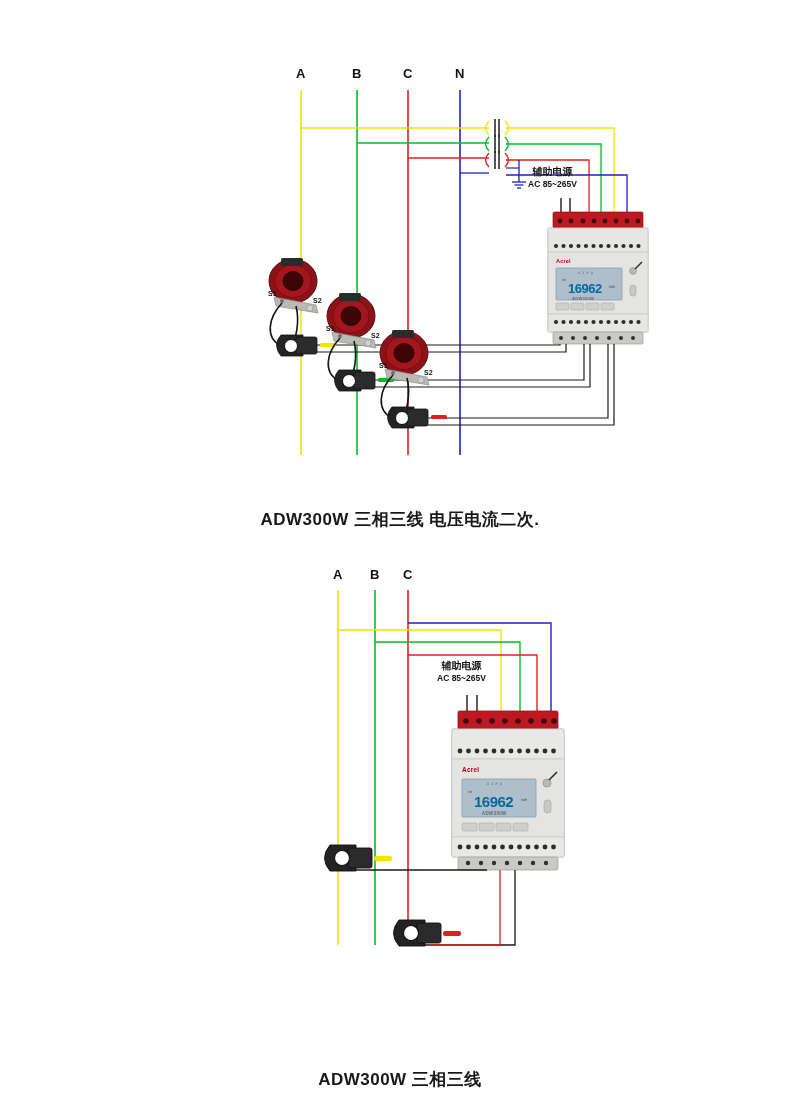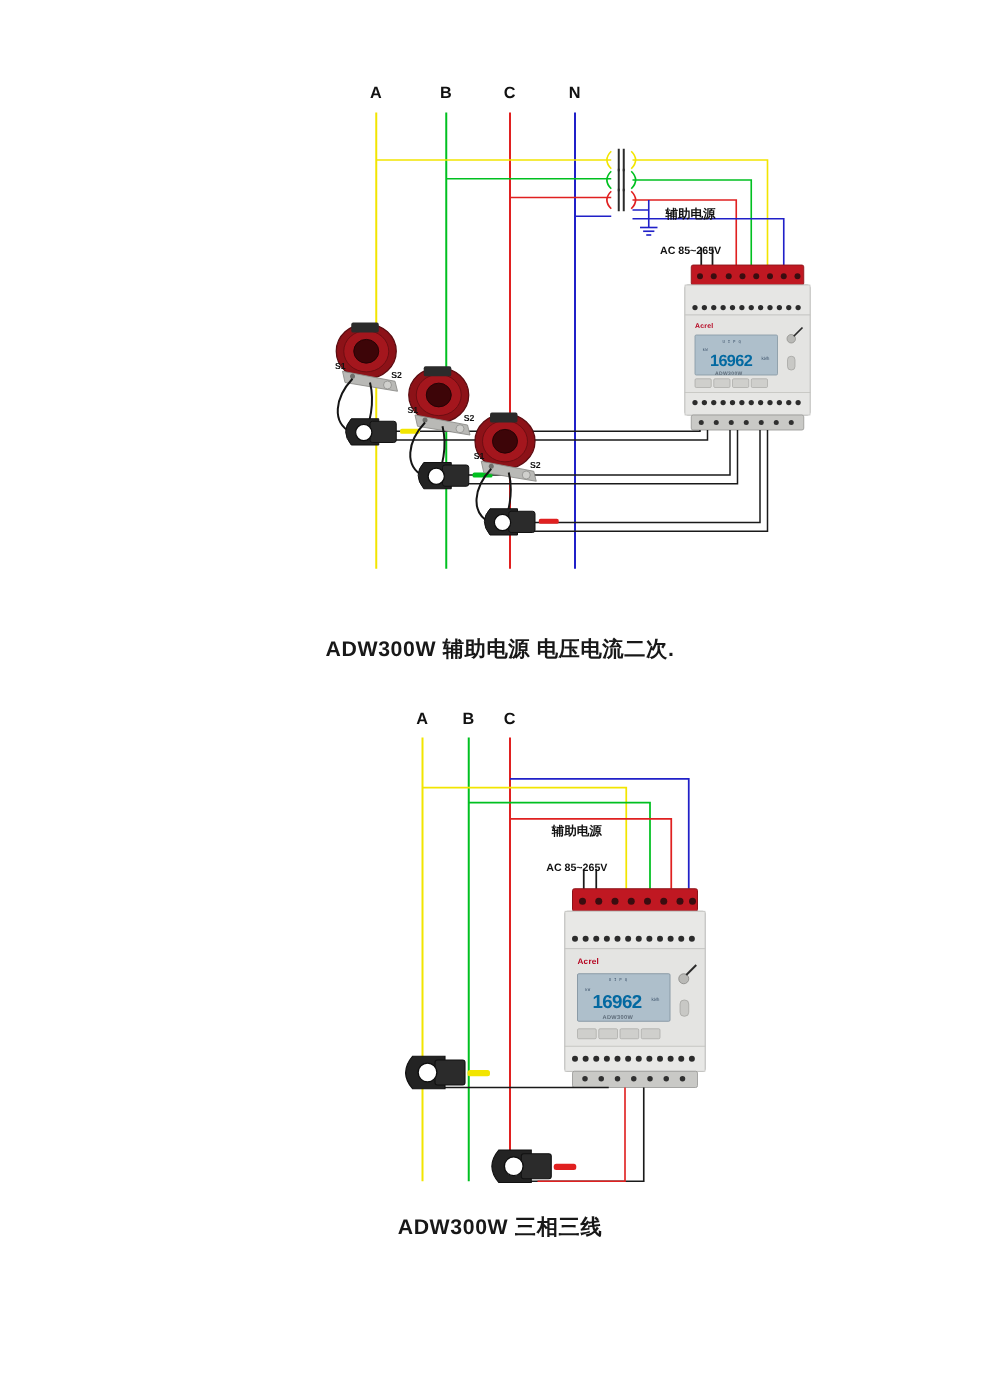--- a/index.html
+++ b/index.html
@@ -10,27 +10,27 @@
   }
   .diagram{position:absolute;left:0;width:800px;}
   #diagram-1{top:0;height:545px;}
   #diagram-2{top:545px;height:554px;}
   .svg-layer{position:absolute;left:0;top:0;}
   .caption{
     position:absolute;width:800px;text-align:center;
     font-size:17px;font-weight:bold;letter-spacing:.5px;color:#181818;
   }
   #caption-1{top:508px;}
-  #caption-2{top:970px;text-align:center;}
+  #caption-2{top:1068px;text-align:center;}
   .aux-label{
     position:absolute;text-align:center;font-size:8.5px;font-weight:bold;
     color:#111;line-height:1.25;white-space:nowrap;
   }
   .aux-label .ln1{font-size:10px;}
-  .aux-label .ln2{font-size:8.5px;margin-top:16px;}
+  .aux-label .ln2{font-size:8.5px;}
   .phase-label{
     position:absolute;font-size:13px;font-weight:bold;color:#111;
   }
   .ct-label{position:absolute;font-size:7px;font-weight:bold;color:#111;font-family:"Liberation Sans",sans-serif;}
   .brand{position:absolute;font-size:5.5px;font-weight:bold;color:#b4001d;letter-spacing:.2px;}
   .model{position:absolute;font-size:4px;font-weight:bold;color:#5d6b78;letter-spacing:.3px;}
   .lcd-main{position:absolute;font-family:Liberation Sans, sans-serif;font-size:13px;font-weight:bold;color:#0369a1;letter-spacing:-.5px;}
   .lcd-small{position:absolute;font-family:"DejaVu Sans Mono",monospace;font-size:3.2px;color:#41566e;letter-spacing:.2px;}
   .lcd-unit{position:absolute;font-family:"DejaVu Sans Mono",monospace;font-size:3.6px;color:#41566e;}
 </style>
@@ -262,21 +262,21 @@
   </div>
 
   <div class="brand" style="left:556px;top:258px;">Acrel</div>
   <div class="lcd-small" style="left:578px;top:271px;">U I P Q</div>
   <div class="lcd-small" style="left:562px;top:278px;">kW</div>
   <div class="lcd-main" style="left:568px;top:281px;">16962</div>
   <div class="lcd-unit" style="left:609px;top:285px;">kWh</div>
   <div class="model" style="left:572px;top:296px;">ADW300W</div>
 </div>
 
-<div class="caption" id="caption-1">ADW300W 辅助电源 电压电流二次.</div>
+<div class="caption" id="caption-1">ADW300W 三相三线 电压电流二次.</div>
 
 <div class="diagram" id="diagram-2">
 
   <svg class="svg-layer" width="800" height="554" viewBox="0 0 554 554" preserveAspectRatio="none" style="width:800px;height:554px;">
   </svg>
 
   <svg class="svg-layer" width="800" height="554" viewBox="0 0 800 554">
 
     <g stroke-width="1.6" fill="none">
       <line x1="338" y1="45" x2="338" y2="400" stroke="#f2e500"></line>

